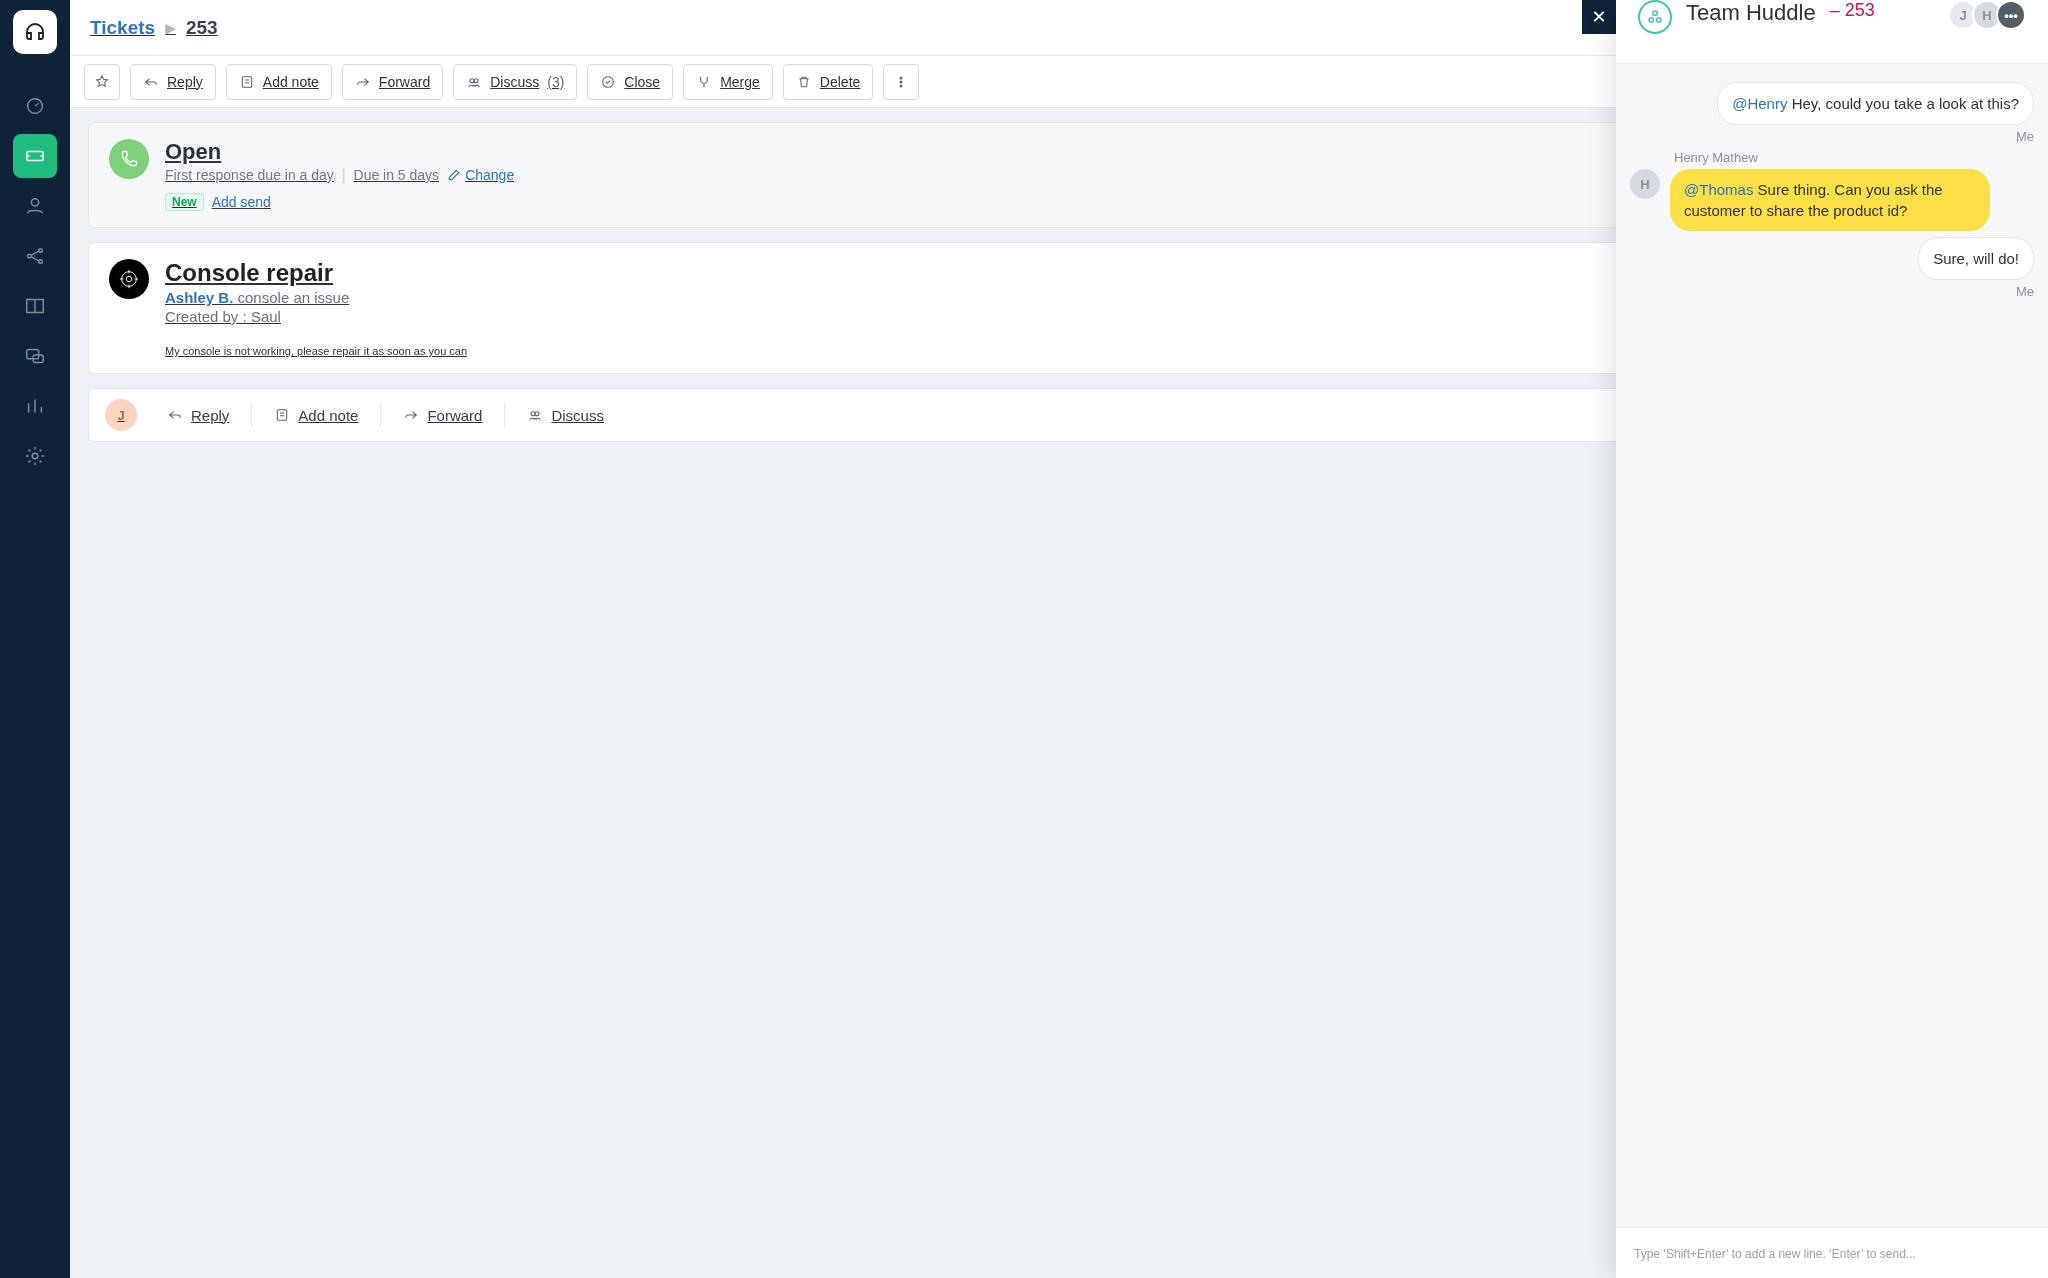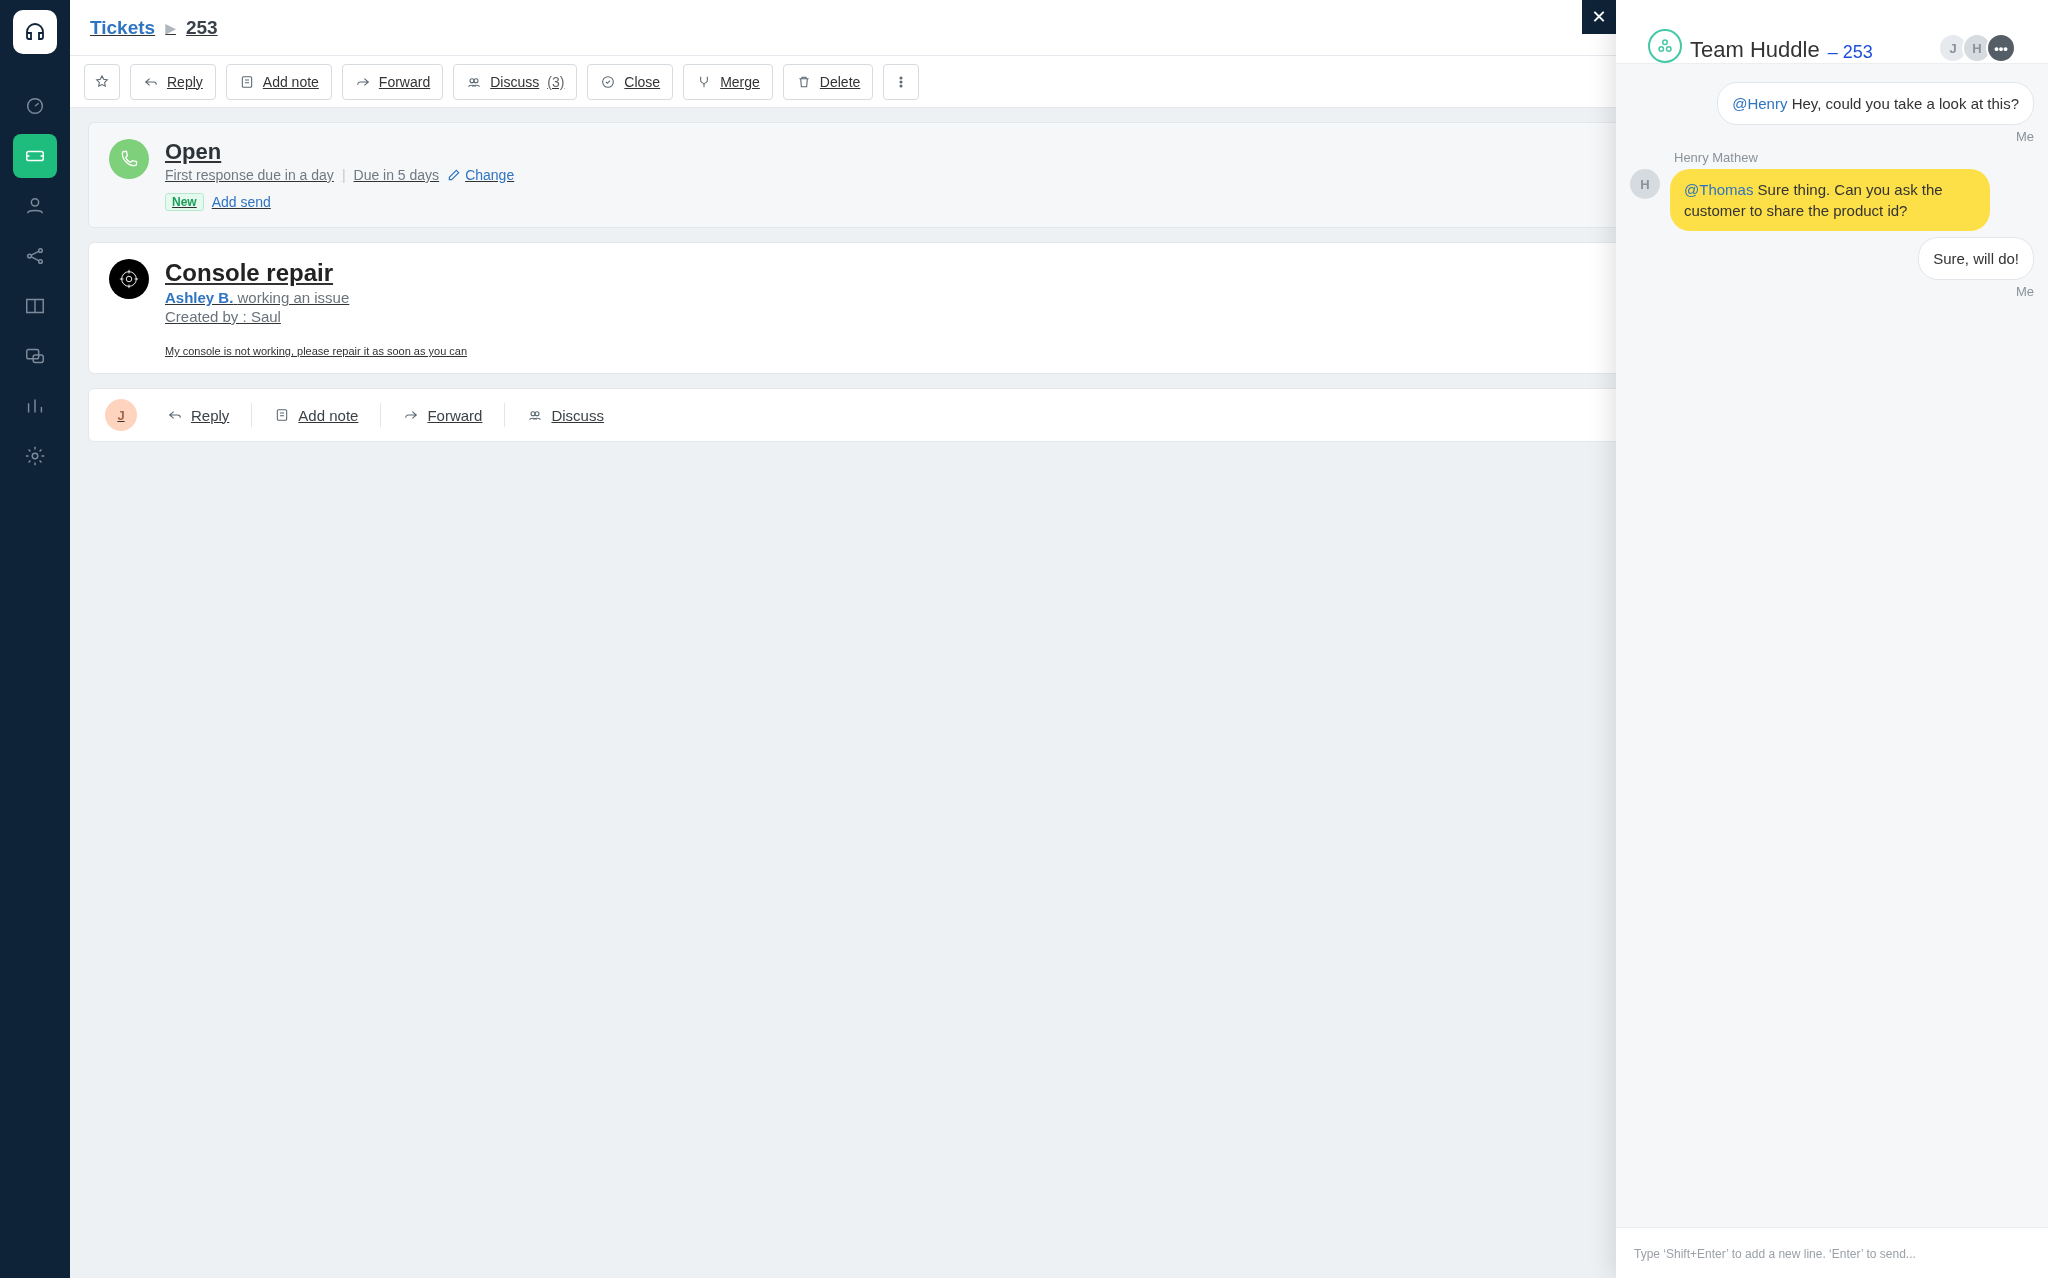--- a/index.html
+++ b/index.html
@@ -62,24 +62,24 @@
   .field-label { font-size:14px; color:#646d75; margin-bottom:4px;}
   .field-label .req{ color:#e0513e;}
   .field-value { font-size:16px; color:#2f363c; font-weight:500; padding-bottom:4px; border-bottom:1px solid #e2e6ea;}
   .field-value.placeholder { color:#9aa1a8; font-weight:400;}
   .prio-dot{ display:inline-block; width:10px; height:10px; border-radius:2px; background:#81d043; margin-right:6px;}
   .update-bar{ margin-top:auto; background:#a9dcc8; color:#fff; font-weight:700; letter-spacing:1px; text-align:center; padding:14px 0; font-size:13px;}
 
   
   .huddle { position:absolute; right:0; top:0; bottom:0; width:432px; background:#fff; display:flex; flex-direction:column; box-shadow:-4px 0 24px rgba(0,0,0,0.12);}
   .close-x { position:absolute; top:0; right:432px; width:34px; height:34px; background:#0f2338; color:#fff; display:flex; align-items:center; justify-content:center; cursor:pointer; font-size:18px;}
-  .hud-header { height:64px; border-bottom:1px solid #eceff2; display:flex; align-items:flex-end; padding:0 32px; gap:8px;}
+  .hud-header { height:64px; border-bottom:1px solid #eceff2; display:flex; align-items:flex-start; padding:0 22px; gap:14px;}
   .hud-ico { width:34px; height:34px; border:2px solid #45c8a5; border-radius:50%; display:flex; align-items:center; justify-content:center; color:#45c8a5;}
   .hud-title { font-size:22px; font-weight:500; color:#333;}
-  .hud-sub { font-size:18px; color:#1d4ed8;}
+  .hud-sub { font-size:18px; color:#be185d;}
   .hud-avs { margin-left:auto; display:flex;}
   .hav { width:30px; height:30px; border-radius:50%; display:flex; align-items:center; justify-content:center; font-size:13px; font-weight:600; margin-left:-6px; border:2px solid #fff;}
   .hav.j{ background:#e6e9ed; color:#8a929a;}
   .hav.h{ background:#d6dbe0; color:#8a929a;}
   .hav.more{ background:#555e66; color:#fff;}
 
   .hud-body { flex:1; background:#f5f7f9; padding:18px 14px; overflow:auto; display:flex; flex-direction:column; gap:6px;}
   .msg-row { display:flex; flex-direction:column; }
   .msg-row.me { align-items:flex-end;}
   .msg-row.other { align-items:flex-start;}
@@ -264,21 +264,21 @@
             <svg viewBox="0 0 24 24">
                   <circle cx="12" cy="12" r="8"></circle>
                   <circle cx="12" cy="12" r="3"></circle>
                   <path d="M12 2v4M12 18v4M2 12h4M18 12h4"></path>
                 </svg>
           </div>
           <div>
             <div class="ticket-title">Console repair</div>
             <div class="ticket-meta">
               <span class="reporter">Ashley B.</span>
-              <span>working an issue</span>
+              <span>console an issue</span>
             </div>
             <div class="ticket-meta">Created by : Saul</div>
           </div>
           <div class="ticket-time">
             <span>an hour ago</span>
             <span class="kebab">⋮</span>
           </div>
         </div>
         <div class="ticket-body">My console is not working, please repair it as soon as you can</div>
       </div>

